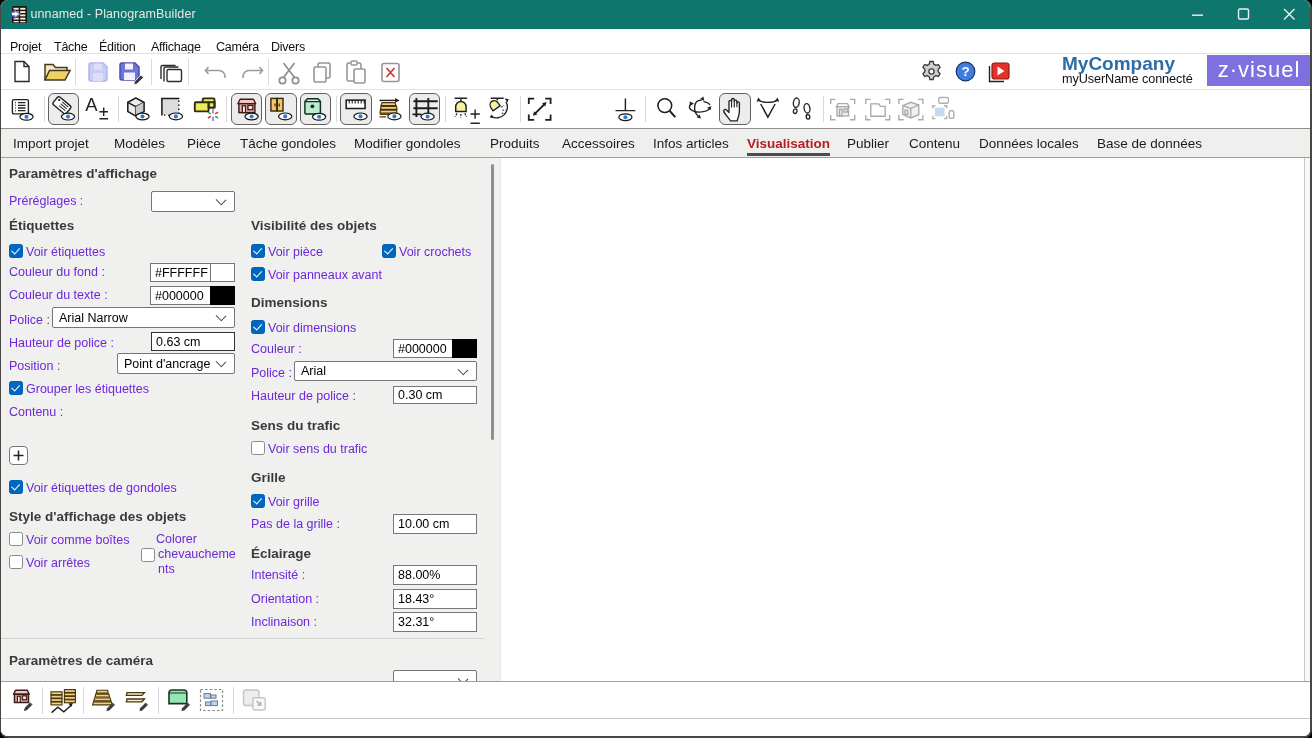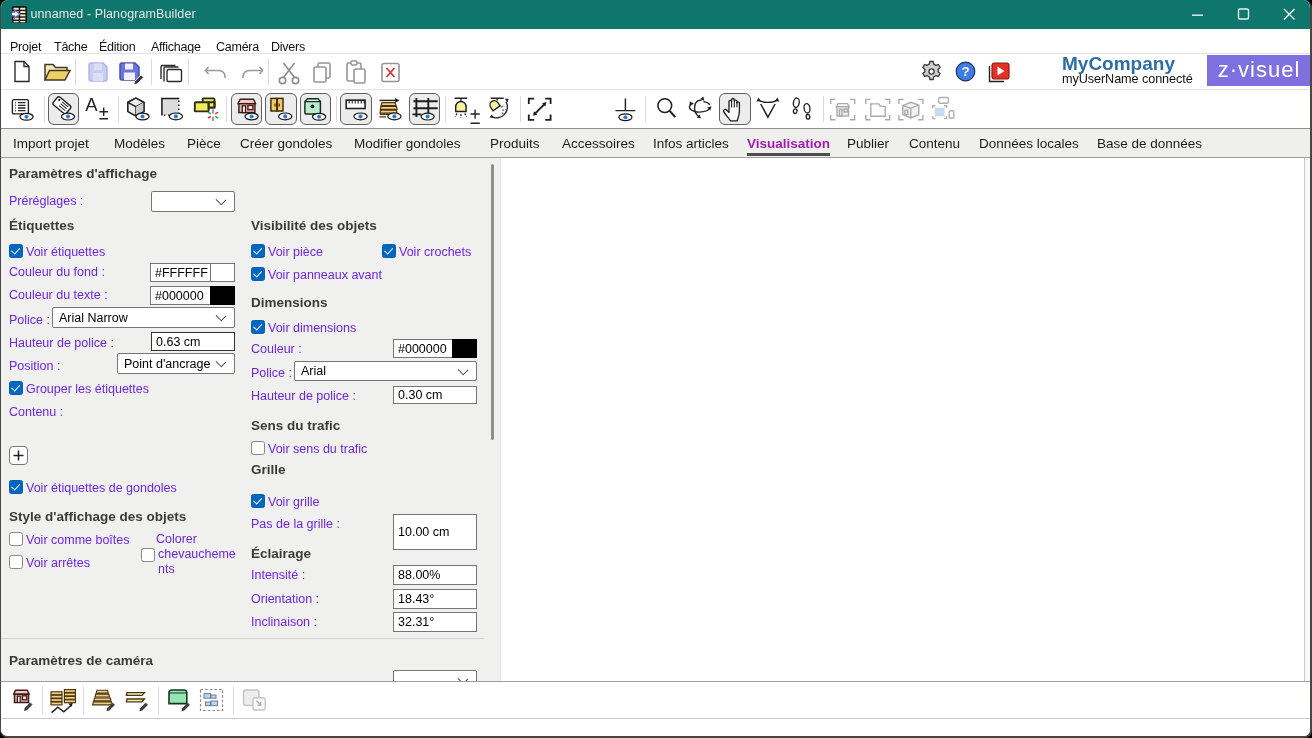--- a/index.html
+++ b/index.html
@@ -17,21 +17,21 @@
   .menuitem { position:absolute; top:5px; font-size:12.5px; letter-spacing:-0.25px; color:#111; }
   
   #tb1 { position:absolute; left:0; top:53px; width:100%; height:35px; background:#fff; border-top:1px solid #e2e2e2; }
   #tb2 { position:absolute; left:0; top:89px; width:100%; height:39px; background:#fff; border-top:1px solid #e2e2e2; }
   .vsep { position:absolute; width:1px; background:#d9d9d9; }
   .tbtn { position:absolute; border:1.4px solid #5f5f5f; border-radius:6px; background:#ececec; }
   
   #tabbar { position:absolute; left:0; top:128px; width:100%; height:30px; background:#efefee;
     border-top:1px solid #8f8f8f; border-bottom:1px solid #9f9f9f; }
   .tab { position:absolute; top:7px; font-size:13.5px; color:#1b1b1b; white-space:nowrap; }
-  .tabsel { font-weight:bold; color:#a21caf; }
+  .tabsel { font-weight:bold; color:#b91c1c; }
   .tabsel::after { content:""; position:absolute; left:0; right:0; bottom:-5px; height:3px; background:#4d4d4d; }
   
   #panel { position:absolute; left:0; top:158px; width:483px; height:523px; background:#f0f0ef; overflow:hidden; }
   #sbv { position:absolute; left:483px; top:158px; width:16px; height:523px; background:#f0f0ef; }
   #sbv .thumb { position:absolute; left:7px; top:6px; width:3px; height:276px; background:#8f8f8f; border-radius:2px; }
   #main { position:absolute; left:499px; top:158px; width:803px; height:523px; background:#fff; border-left:1px solid #e6e6e6; }
   #sbr { position:absolute; left:1303px; top:158px; width:7px; height:523px; background:#f8f8f8; border-left:1px solid #c9c9c9; }
   
   #btb { position:absolute; left:0; top:681px; width:100%; height:38px; background:#fff; border-top:1px solid #9f9f9f; border-bottom:1px solid #c9c9c9; }
   #status { position:absolute; left:0; top:720px; width:100%; height:18px; background:#fff; }
@@ -333,21 +333,21 @@
         <path d="M931.8 108.3 v-2.6 h2.6 M943 105.7 h2.6 v2.6 M945.6 116 v2.6 H943 M934.4 118.6 h-2.6 V116"></path>
         <rect x="933.8" y="107.7" width="9.8" height="8.6" fill="#c8daf2" stroke="none"></rect>
         <rect x="948.2" y="110.7" width="4.6" height="7.6" rx="1.2"></rect>
       </g>
     </svg>
   </div>
   <div id="tabbar">
     <span class="tab" style="left:12px">Import projet</span>
     <span class="tab" style="left:113px">Modèles</span>
     <span class="tab" style="left:186px">Pièce</span>
-    <span class="tab" style="left:239px">Créer gondoles</span>
+    <span class="tab" style="left:239px">Tâche gondoles</span>
     <span class="tab" style="left:353px">Modifier gondoles</span>
     <span class="tab" style="left:489px">Produits</span>
     <span class="tab" style="left:561px">Accessoires</span>
     <span class="tab" style="left:652px">Infos articles</span>
     <span class="tab tabsel" style="left:746px">Visualisation</span>
     <span class="tab" style="left:846px">Publier</span>
     <span class="tab" style="left:908px">Contenu</span>
     <span class="tab" style="left:978px">Données locales</span>
     <span class="tab" style="left:1096px">Base de données</span>
   </div>
@@ -408,25 +408,25 @@
     <div class="swatch" style="left:451px;top:181px;width:25px;height:19px;background:#000"></div>
     <div class="lbl" style="left:250px;top:208px">Police :</div>
     <div class="select" style="left:293px;top:203px;width:183px;height:20px">Arial</div>
     <div class="lbl" style="left:250px;top:231px">Hauteur de police :</div>
     <div class="input" style="left:392px;top:228px;width:84px;height:18px">0.30 cm</div>
 
     <div class="hd" style="left:250px;top:260px">Sens du trafic</div>
     <div class="cb off" style="left:250px;top:283px"></div>
     <div class="lbl" style="left:267px;top:284px">Voir sens du trafic</div>
 
-    <div class="hd" style="left:250px;top:304px">Grille</div>
+    <div class="hd" style="left:250px;top:312px">Grille</div>
     <div class="cb on" style="left:250px;top:336px"></div>
     <div class="lbl" style="left:267px;top:337px">Voir grille</div>
     <div class="lbl" style="left:250px;top:359px">Pas de la grille :</div>
-    <div class="input" style="left:392px;top:356px;width:84px;height:36px">10.00 cm</div>
+    <div class="input" style="left:392px;top:356px;width:84px;height:20px">10.00 cm</div>
 
     <div class="hd" style="left:250px;top:388px">Éclairage</div>
     <div class="lbl" style="left:250px;top:410px">Intensité :</div>
     <div class="input" style="left:392px;top:407px;width:84px;height:20px">88.00%</div>
     <div class="lbl" style="left:250px;top:434px">Orientation :</div>
     <div class="input" style="left:392px;top:431px;width:84px;height:20px">18.43°</div>
     <div class="lbl" style="left:250px;top:457px">Inclinaison :</div>
     <div class="input" style="left:392px;top:454px;width:84px;height:20px">32.31°</div>
 
     <div style="position:absolute;left:0;top:480px;width:483px;height:1px;background:#d2d2d2"></div>

